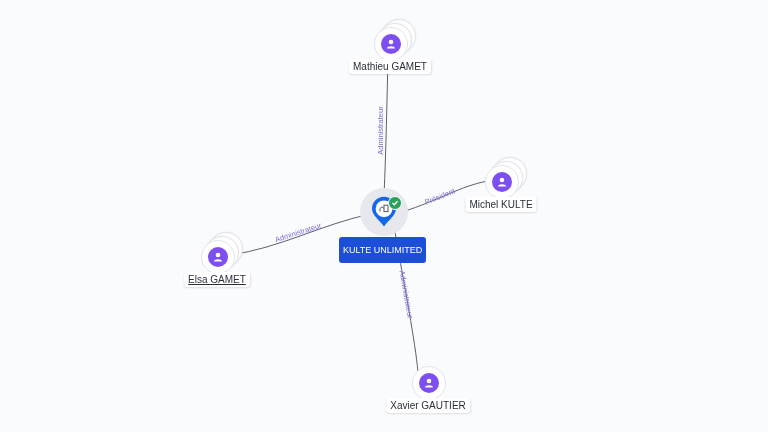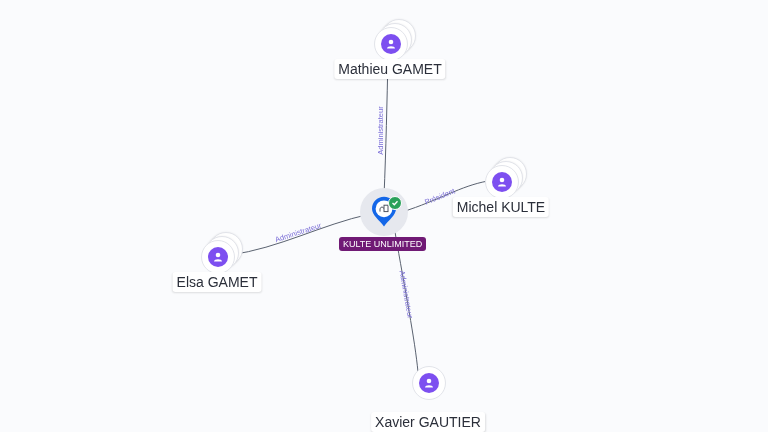--- a/index.html
+++ b/index.html
@@ -2,26 +2,26 @@
 <html><head>
 <meta charset="utf-8">
 <style>
   html,body{margin:0;padding:0;}
   body{width:768px;height:432px;background:#fafbfd;position:relative;overflow:hidden;font-family:"Liberation Sans",sans-serif;}
   svg.edges{position:absolute;left:0;top:0;}
   .person{position:absolute;width:0;height:0;}
   .stack{position:absolute;width:32px;height:32px;border-radius:50%;background:#fff;border:1px solid #e2e4ea;box-shadow:0 0 2px rgba(0,0,0,0.08);}
   .avatar{position:absolute;width:32px;height:32px;border-radius:50%;background:#fff;border:1px solid #e2e4ea;display:flex;align-items:center;justify-content:center;left:-16px;top:-16px;}
   .avatar .inner{width:20px;height:20px;border-radius:50%;background:#7d4ff0;display:flex;align-items:center;justify-content:center;}
-  .plabel{position:absolute;transform:translateX(-50%);white-space:nowrap;background:#fff;border-radius:3px;padding:2px 4px;font-size:14px;color:#2b2f3a;box-shadow:0 1px 2px rgba(0,0,0,0.12);}
+  .plabel{position:absolute;transform:translateX(-50%);white-space:nowrap;background:#fff;border-radius:3px;padding:2px 4px;font-size:10px;color:#2b2f3a;box-shadow:0 1px 2px rgba(0,0,0,0.12);}
   .edge-label{position:absolute;font-size:7.5px;color:#7c6fd8;white-space:nowrap;transform-origin:center center;}
   .center-halo{position:absolute;left:360px;top:188px;width:48px;height:48px;border-radius:50%;background:#e6e8ee;}
   .pin{position:absolute;left:368px;top:196px;width:32px;height:32px;}
   .check{position:absolute;left:388px;top:196px;width:12px;height:12px;border-radius:50%;background:#2aa15a;border:1.5px solid #fff;display:flex;align-items:center;justify-content:center;}
-  .clabel{position:absolute;left:339px;top:237px;background:#701a75;color:#fff;font-size:9px;padding:2px 4px;border-radius:3px;white-space:nowrap;}
+  .clabel{position:absolute;left:339px;top:237px;background:#1d4ed8;color:#fff;font-size:9px;padding:8px 4px;border-radius:3px;white-space:nowrap;}
 </style>
 </head>
 <body>
 
 <svg class="edges" width="768" height="432">
   <path d="M388 58 C387 100 386 150 384 196" stroke="#5a6270" stroke-width="1" fill="none"></path>
   <path d="M402 212 C440 200 460 186 488 181" stroke="#5a6270" stroke-width="1" fill="none"></path>
   <path d="M230 255 C280 248 320 225 370 214" stroke="#5a6270" stroke-width="1" fill="none"></path>
   <path d="M395 232 C405 290 415 340 418 372" stroke="#5a6270" stroke-width="1" fill="none"></path>
 </svg>
@@ -63,33 +63,33 @@
   <div class="stack" style="left:-8px;top:-24px;"></div>
   <div class="stack" style="left:-12px;top:-20px;"></div>
   <div class="avatar">
       <div class="inner">
         <svg width="12" height="12" viewBox="0 0 12 12">
           <circle cx="6" cy="4" r="2.3" fill="#fff"></circle>
           <path d="M2 10.5 C2 7.5 10 7.5 10 10.5 Z" fill="#fff"></path>
         </svg>
       </div>
     </div>
-  <div class="plabel" style="top:16px;">Elsa GAMET</div>
+  <div class="plabel" style="top:16px;text-decoration:underline;">Elsa GAMET</div>
 </div>
 
 <div class="person" style="left:428px;top:382px;">
   <div class="avatar">
       <div class="inner">
         <svg width="12" height="12" viewBox="0 0 12 12">
           <circle cx="6" cy="4" r="2.3" fill="#fff"></circle>
           <path d="M2 10.5 C2 7.5 10 7.5 10 10.5 Z" fill="#fff"></path>
         </svg>
       </div>
     </div>
-  <div class="plabel" style="top:16px;margin-top:14px;">Xavier GAUTIER</div>
+  <div class="plabel" style="top:16px;">Xavier GAUTIER</div>
 </div>
 
 <div class="center-halo"></div>
 <svg class="pin" viewBox="0 0 32 40" width="32" height="40">
   <path d="M16 1 C7.7 1 1 7.7 1 16 C1 24 10 30 16 38 C22 30 31 24 31 16 C31 7.7 24.3 1 16 1 Z" fill="#1467e8"></path>
   <circle cx="16" cy="16" r="10.5" fill="#fff"></circle>
   <g fill="none" stroke="#4a4f5c" stroke-width="1.2">
     <rect x="16" y="11.5" width="5" height="8"></rect>
     <path d="M11 19.5 V15.5 L13.5 13.5 L16 15.5"></path>
   </g>

